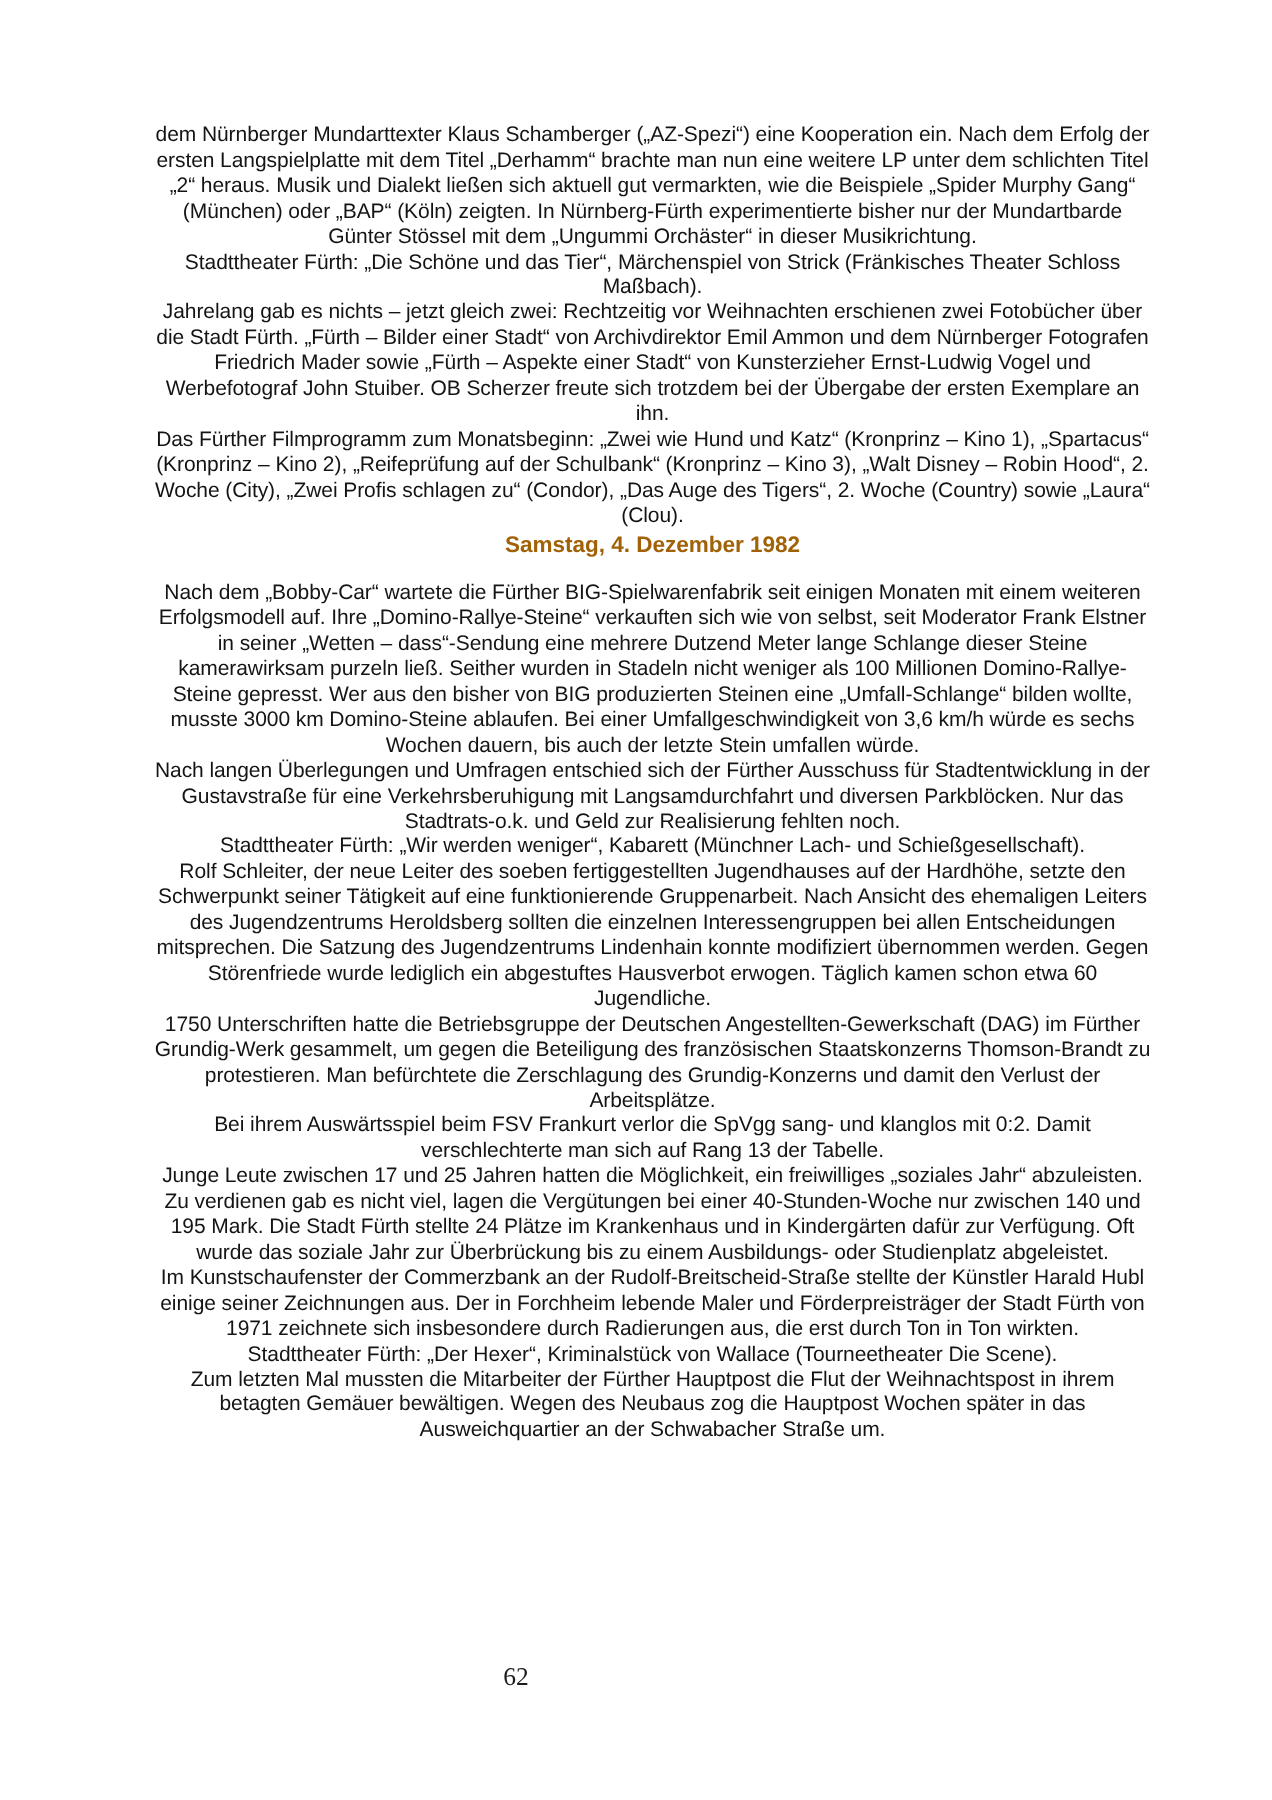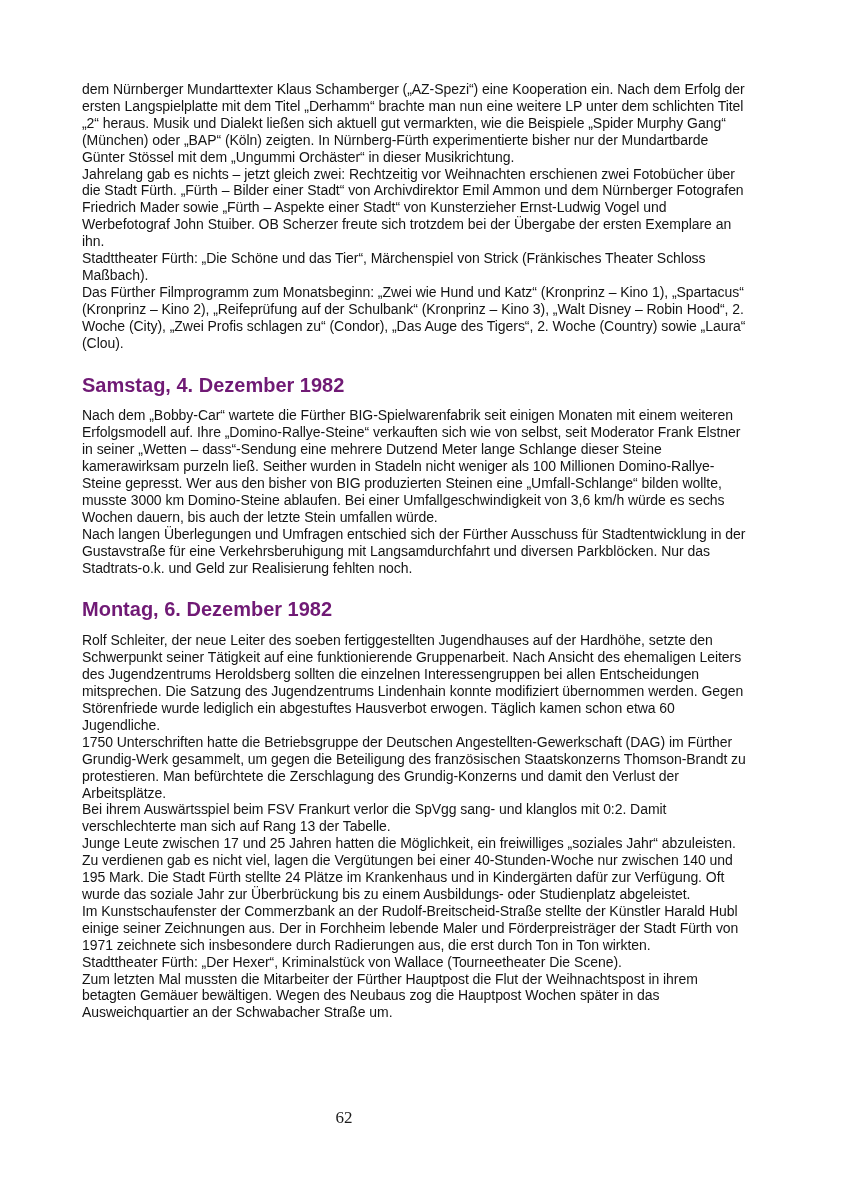--- a/index.html
+++ b/index.html
@@ -21,35 +21,36 @@
     top: 0;
     width: 848px;
     height: 1200px;
     background: #ffffff;
   }
   .doc-content {
     position: absolute;
     left: 82px;
     top: 81px;
     width: 706px;
+    text-align: center;
   }
   .paragraph {
     margin: 0;
     font-size: 14px;
     line-height: 16.9px;
     letter-spacing: -0.05px;
     white-space: pre-line;
     color: #141414;
   }
   .date-heading {
-    margin: 25px 0 14px 0;
-    font-size: 20px;
+    margin: 4px 0 14px 0;
+    font-size: 15px;
     line-height: 16.9px;
     font-weight: bold;
-    color: #701a75;
+    color: #a16207;
     white-space: pre-line;
   }
   .page-number {
     position: absolute;
     left: 0;
     top: 1108px;
     width: 688px;
     text-align: center;
     font-family: "Liberation Serif", "DejaVu Serif", serif;
     font-size: 17px;
@@ -59,43 +60,43 @@
 </head>
 <body>
 
 <div class="doc-page">
   <div class="doc-content">
       <p class="paragraph">dem Nürnberger Mundarttexter Klaus Schamberger („AZ-Spezi“) eine Kooperation ein. Nach dem Erfolg der
 ersten Langspielplatte mit dem Titel „Derhamm“ brachte man nun eine weitere LP unter dem schlichten Titel
 „2“ heraus. Musik und Dialekt ließen sich aktuell gut vermarkten, wie die Beispiele „Spider Murphy Gang“
 (München) oder „BAP“ (Köln) zeigten. In Nürnberg-Fürth experimentierte bisher nur der Mundartbarde
 Günter Stössel mit dem „Ungummi Orchäster“ in dieser Musikrichtung.</p>
+      <p class="paragraph">Stadttheater Fürth: „Die Schöne und das Tier“, Märchenspiel von Strick (Fränkisches Theater Schloss
+Maßbach).</p>
       <p class="paragraph">Jahrelang gab es nichts – jetzt gleich zwei: Rechtzeitig vor Weihnachten erschienen zwei Fotobücher über
 die Stadt Fürth. „Fürth – Bilder einer Stadt“ von Archivdirektor Emil Ammon und dem Nürnberger Fotografen
 Friedrich Mader sowie „Fürth – Aspekte einer Stadt“ von Kunsterzieher Ernst-Ludwig Vogel und
 Werbefotograf John Stuiber. OB Scherzer freute sich trotzdem bei der Übergabe der ersten Exemplare an
 ihn.</p>
-      <p class="paragraph">Stadttheater Fürth: „Die Schöne und das Tier“, Märchenspiel von Strick (Fränkisches Theater Schloss
-Maßbach).</p>
       <p class="paragraph">Das Fürther Filmprogramm zum Monatsbeginn: „Zwei wie Hund und Katz“ (Kronprinz – Kino 1), „Spartacus“
 (Kronprinz – Kino 2), „Reifeprüfung auf der Schulbank“ (Kronprinz – Kino 3), „Walt Disney – Robin Hood“, 2.
 Woche (City), „Zwei Profis schlagen zu“ (Condor), „Das Auge des Tigers“, 2. Woche (Country) sowie „Laura“
 (Clou).</p>
       <h2 class="date-heading">Samstag, 4. Dezember 1982</h2>
       <p class="paragraph">Nach dem „Bobby-Car“ wartete die Fürther BIG-Spielwarenfabrik seit einigen Monaten mit einem weiteren
 Erfolgsmodell auf. Ihre „Domino-Rallye-Steine“ verkauften sich wie von selbst, seit Moderator Frank Elstner
 in seiner „Wetten – dass“-Sendung eine mehrere Dutzend Meter lange Schlange dieser Steine
 kamerawirksam purzeln ließ. Seither wurden in Stadeln nicht weniger als 100 Millionen Domino-Rallye-
 Steine gepresst. Wer aus den bisher von BIG produzierten Steinen eine „Umfall-Schlange“ bilden wollte,
 musste 3000 km Domino-Steine ablaufen. Bei einer Umfallgeschwindigkeit von 3,6 km/h würde es sechs
 Wochen dauern, bis auch der letzte Stein umfallen würde.</p>
       <p class="paragraph">Nach langen Überlegungen und Umfragen entschied sich der Fürther Ausschuss für Stadtentwicklung in der
 Gustavstraße für eine Verkehrsberuhigung mit Langsamdurchfahrt und diversen Parkblöcken. Nur das
 Stadtrats-o.k. und Geld zur Realisierung fehlten noch.</p>
-      <h2 class="date-heading">Montag, 6. Dezember 1982</h2>
+      <p class="paragraph">Stadttheater Fürth: „Wir werden weniger“, Kabarett (Münchner Lach- und Schießgesellschaft).</p>
       <p class="paragraph">Rolf Schleiter, der neue Leiter des soeben fertiggestellten Jugendhauses auf der Hardhöhe, setzte den
 Schwerpunkt seiner Tätigkeit auf eine funktionierende Gruppenarbeit. Nach Ansicht des ehemaligen Leiters
 des Jugendzentrums Heroldsberg sollten die einzelnen Interessengruppen bei allen Entscheidungen
 mitsprechen. Die Satzung des Jugendzentrums Lindenhain konnte modifiziert übernommen werden. Gegen
 Störenfriede wurde lediglich ein abgestuftes Hausverbot erwogen. Täglich kamen schon etwa 60
 Jugendliche.</p>
       <p class="paragraph">1750 Unterschriften hatte die Betriebsgruppe der Deutschen Angestellten-Gewerkschaft (DAG) im Fürther
 Grundig-Werk gesammelt, um gegen die Beteiligung des französischen Staatskonzerns Thomson-Brandt zu
 protestieren. Man befürchtete die Zerschlagung des Grundig-Konzerns und damit den Verlust der
 Arbeitsplätze.</p>

